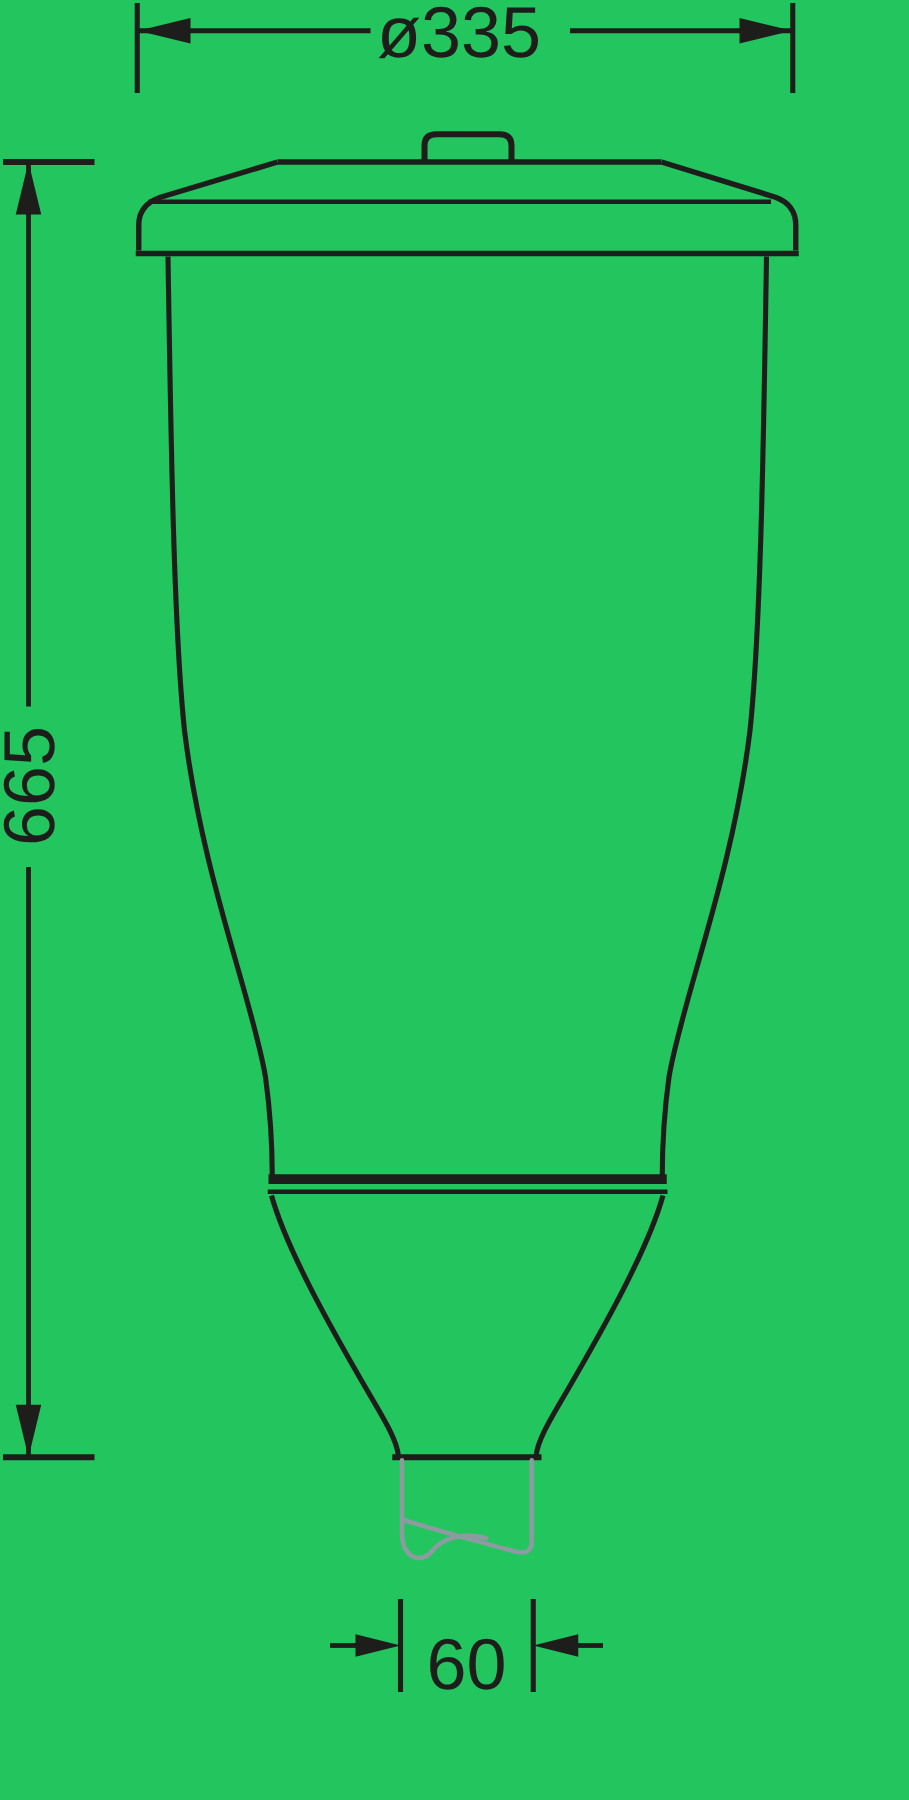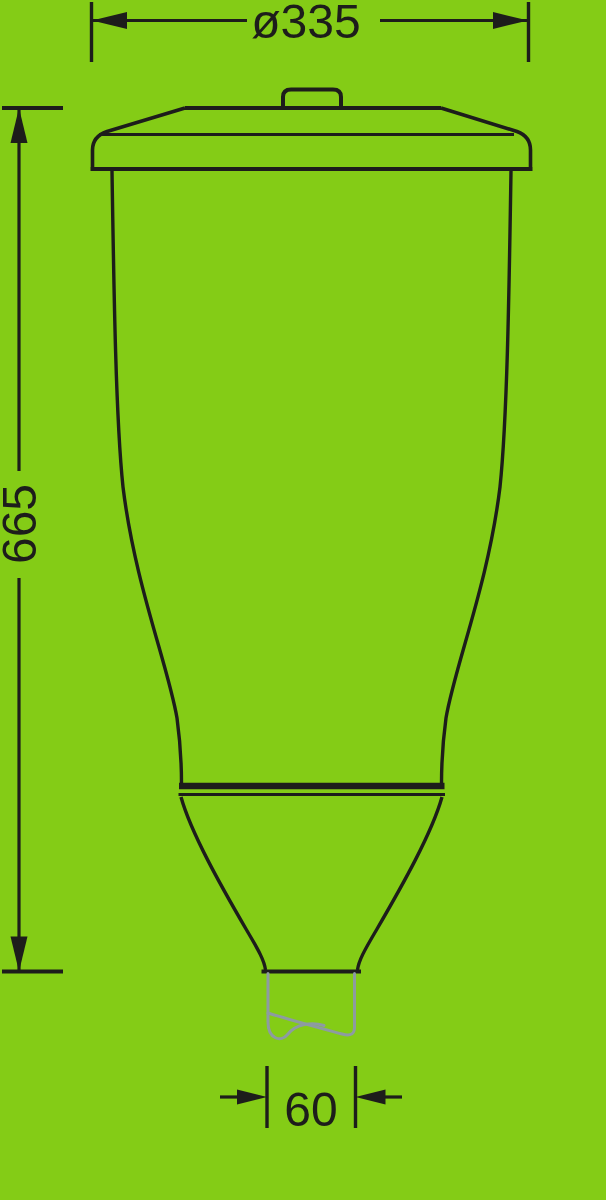--- a/index.html
+++ b/index.html
@@ -4,21 +4,21 @@
 <style>
   html, body {
     margin: 0;
     padding: 0;
     background: #ffffff;
   }
   .canvas {
     position: relative;
     width: 606px;
     height: 1200px;
-    background: #84cc16;
+    background: #22c55e;
     overflow: hidden;
   }
   svg {
     display: block;
     width: 606px;
     height: 1200px;
   }
   text {
     font-family: "Liberation Sans", "DejaVu Sans", sans-serif;
     font-size: 48px;

